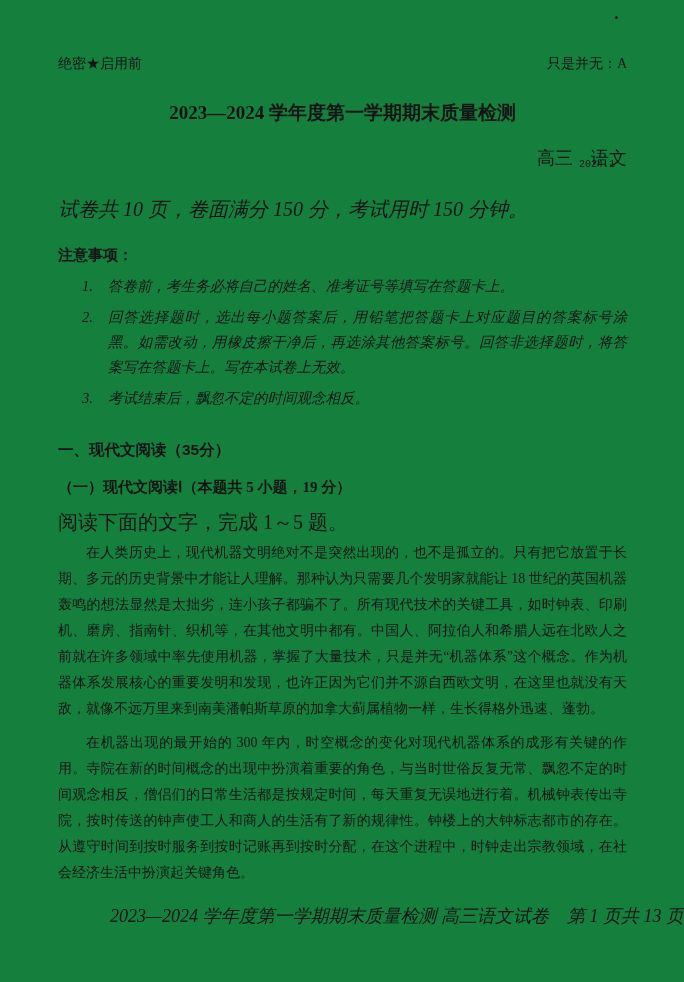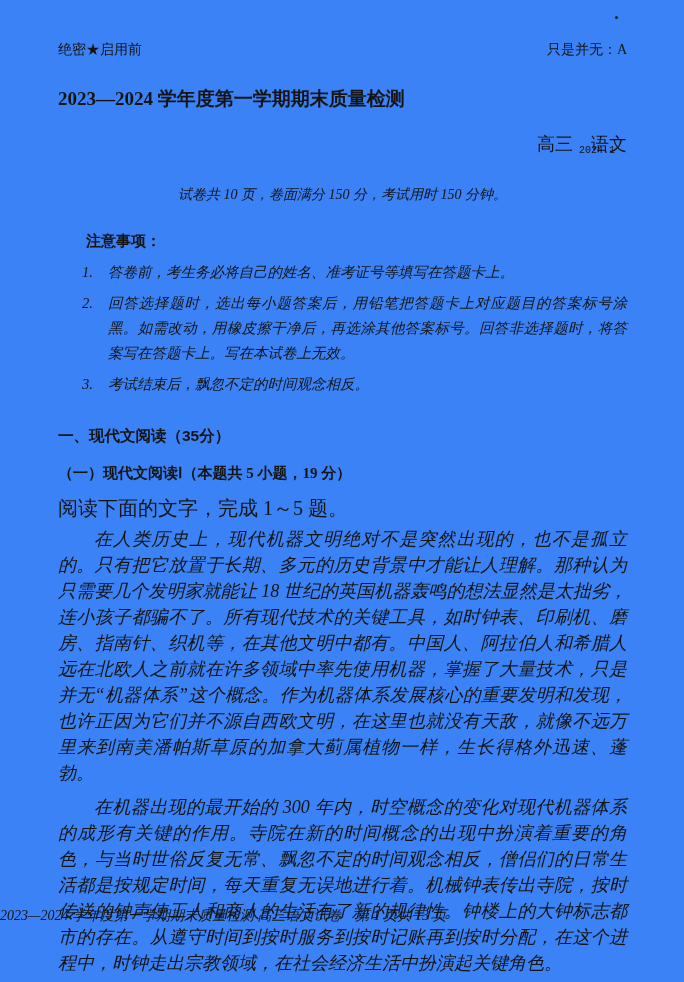--- a/index.html
+++ b/index.html
@@ -1,26 +1,26 @@
 <!DOCTYPE html>
 <html><head>
 <meta charset="utf-8">
 <style>
   html, body { margin: 0; padding: 0; background: #e8e8e8; }
   .page {
     position: relative;
     width: 684px;
     height: 982px;
     margin: 0 auto;
-    background: #3b82f6;
+    background: #15803d;
     font-family: "Liberation Serif", serif;
     color: #141414;
     overflow: hidden;
     box-sizing: border-box;
-    padding-top: 40px;
+    padding-top: 54px;
   }
   .content { padding: 0 57px 0 58px; }
 
   .header-row {
     display: flex;
     justify-content: space-between;
     font-size: 14px;
     line-height: 20px;
   }
 
@@ -29,21 +29,21 @@
     top: 16px;
     right: 66px;
     width: 3px;
     height: 3px;
     border-radius: 50%;
     background: #222;
   }
 
   .title {
     margin-top: 26px;
-    text-align: left;
+    text-align: center;
     font-size: 19px;
     font-weight: bold;
     line-height: 26px;
     font-family: "Liberation Serif", serif;
   }
 
   .subtitle-row { position: relative; margin-top: 20px; }
   .subtitle {
     text-align: right;
     font-size: 18px;
@@ -54,33 +54,32 @@
     position: absolute;
     right: 12px;
     top: 13px;
     font-size: 10px;
     font-weight: normal;
     font-family: Liberation Mono, monospace;
   }
 
   .exam-info {
     margin-top: 28px;
-    text-align: center;
-    font-size: 14px;
+    text-align: left;
+    font-size: 20px;
     font-style: italic;
     line-height: 22px;
   }
 
   .notice-heading {
     margin-top: 24px;
     font-size: 15px;
     font-weight: bold;
     font-family: "Liberation Sans", sans-serif;
     line-height: 22px;
-    margin-left: 28px;
   }
 
   .notice-list { margin-top: 8px; }
   .notice-item {
     display: flex;
     font-size: 14.5px;
     font-style: italic;
     line-height: 25px;
     margin-bottom: 6px;
   }
@@ -106,35 +105,34 @@
     line-height: 22px;
   }
   .instruction {
     margin-top: 13px;
     font-size: 20px;
     line-height: 22px;
   }
 
   .body-para {
     margin-top: 7px;
-    font-size: 18px;
-    font-style: italic;
+    font-size: 14px;
     line-height: 26px;
     text-align: justify;
     text-indent: 2em;
   }
   .body-para + .body-para { margin-top: 8px; }
 
   .footer {
     position: absolute;
     left: 0;
     right: 0;
     top: 906px;
-    text-align: left;
-    font-size: 14px;
+    text-align: right;
+    font-size: 18px;
     font-style: italic;
     line-height: 20px;
   }
 </style>
 </head>
 <body>
 
 <div class="page">
   <div class="stray-dot"></div>
 

